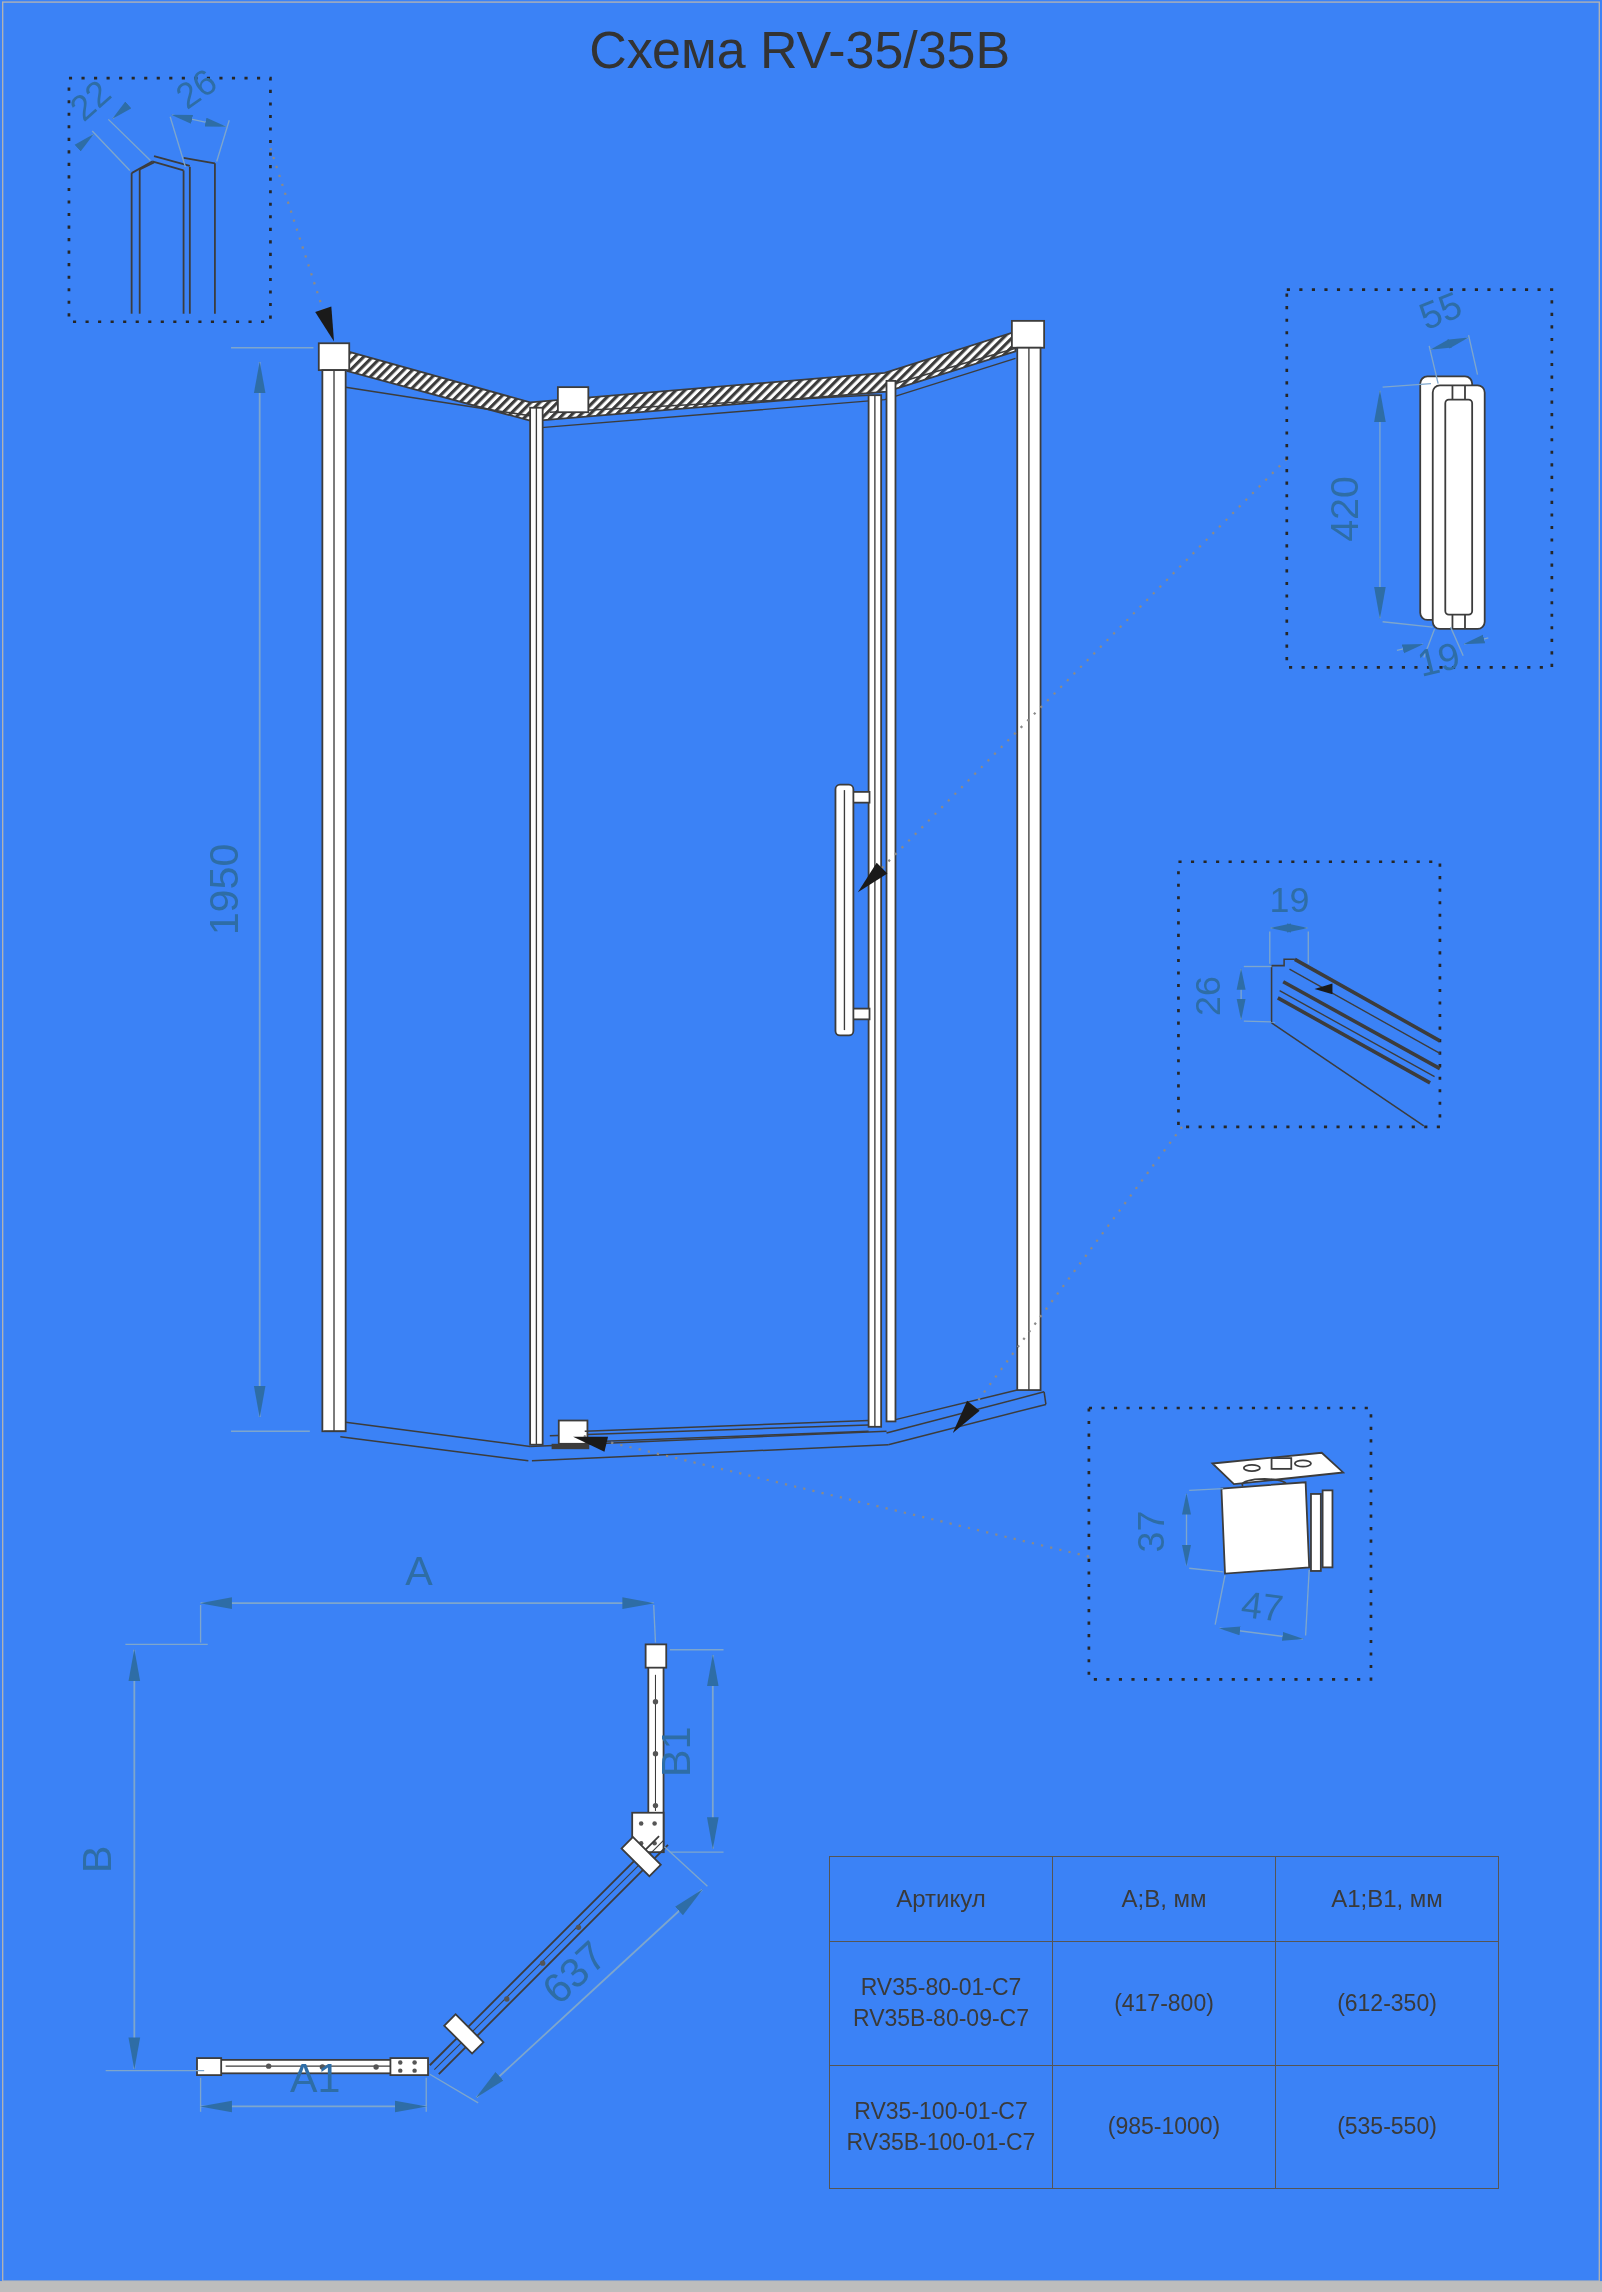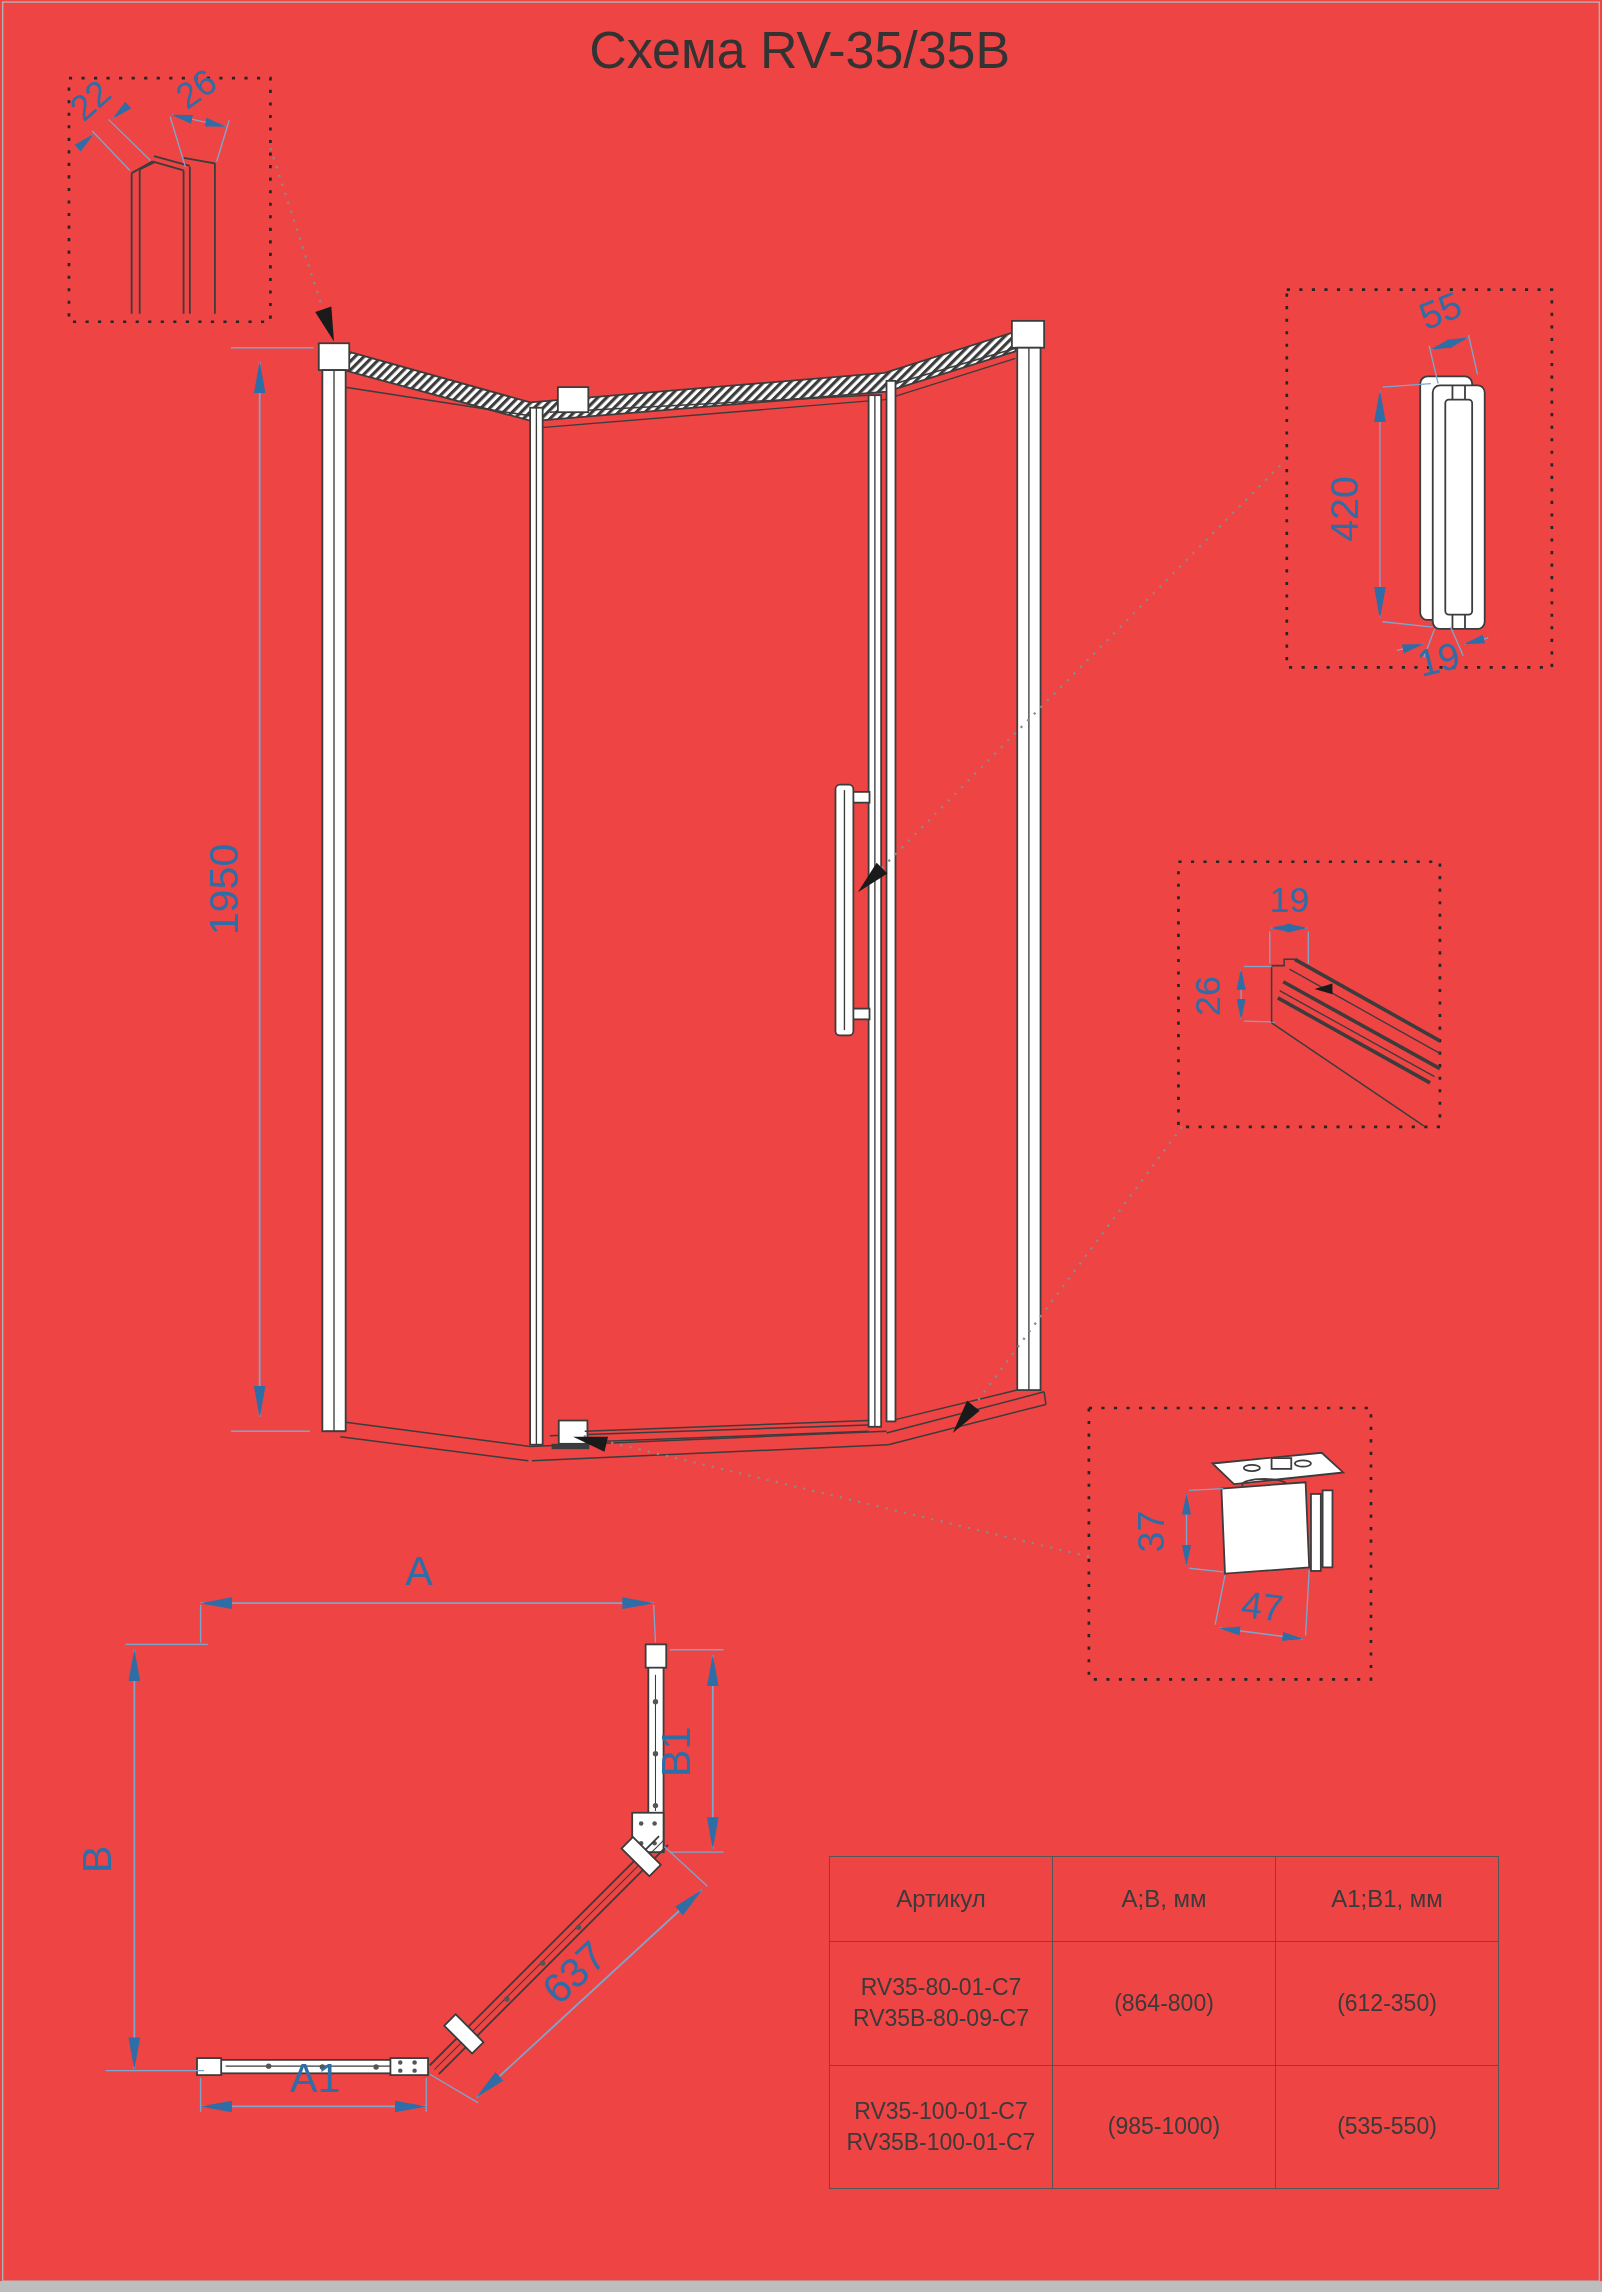--- a/index.html
+++ b/index.html
@@ -1,16 +1,16 @@
 <!DOCTYPE html>
 <html style="font-size:14.3px"><head>
 <meta charset="utf-8">
 <style>
   html,body{margin:0;padding:0;background:#ffffff;}
-  .page{position:relative;width:1602px;height:2293px;background:#ef4444;
+  .page{position:relative;width:1602px;height:2293px;background:#3b82f6;
         font-family:"Liberation Sans",sans-serif;overflow:hidden;}
   .page svg{position:absolute;left:0;top:0;}
   svg text{font-family:"Liberation Sans",sans-serif;}
   .dimtxt{fill:#2e6da6;}
   .titletxt{fill:#333333;}
   
   .spec-table{position:absolute;left:829px;top:1856px;width:670px;height:333px;
               border-collapse:collapse;table-layout:fixed;}
   .spec-table th,.spec-table td{border:1.8px solid #555555;text-align:center;
               vertical-align:middle;color:#3a3a3a;font-weight:normal;
@@ -302,21 +302,21 @@
       <th>A;B, мм</th>
       <th>A1;B1, мм</th>
     </tr>
   </thead>
   <tbody>
     <tr>
       <td>
         <div>RV35-80-01-C7</div>
         <div>RV35B-80-09-C7</div>
       </td>
-      <td>(864-800)</td>
+      <td>(417-800)</td>
       <td>(612-350)</td>
     </tr>
     <tr>
       <td>
         <div>RV35-100-01-C7</div>
         <div>RV35B-100-01-C7</div>
       </td>
       <td>(985-1000)</td>
       <td>(535-550)</td>
     </tr>

